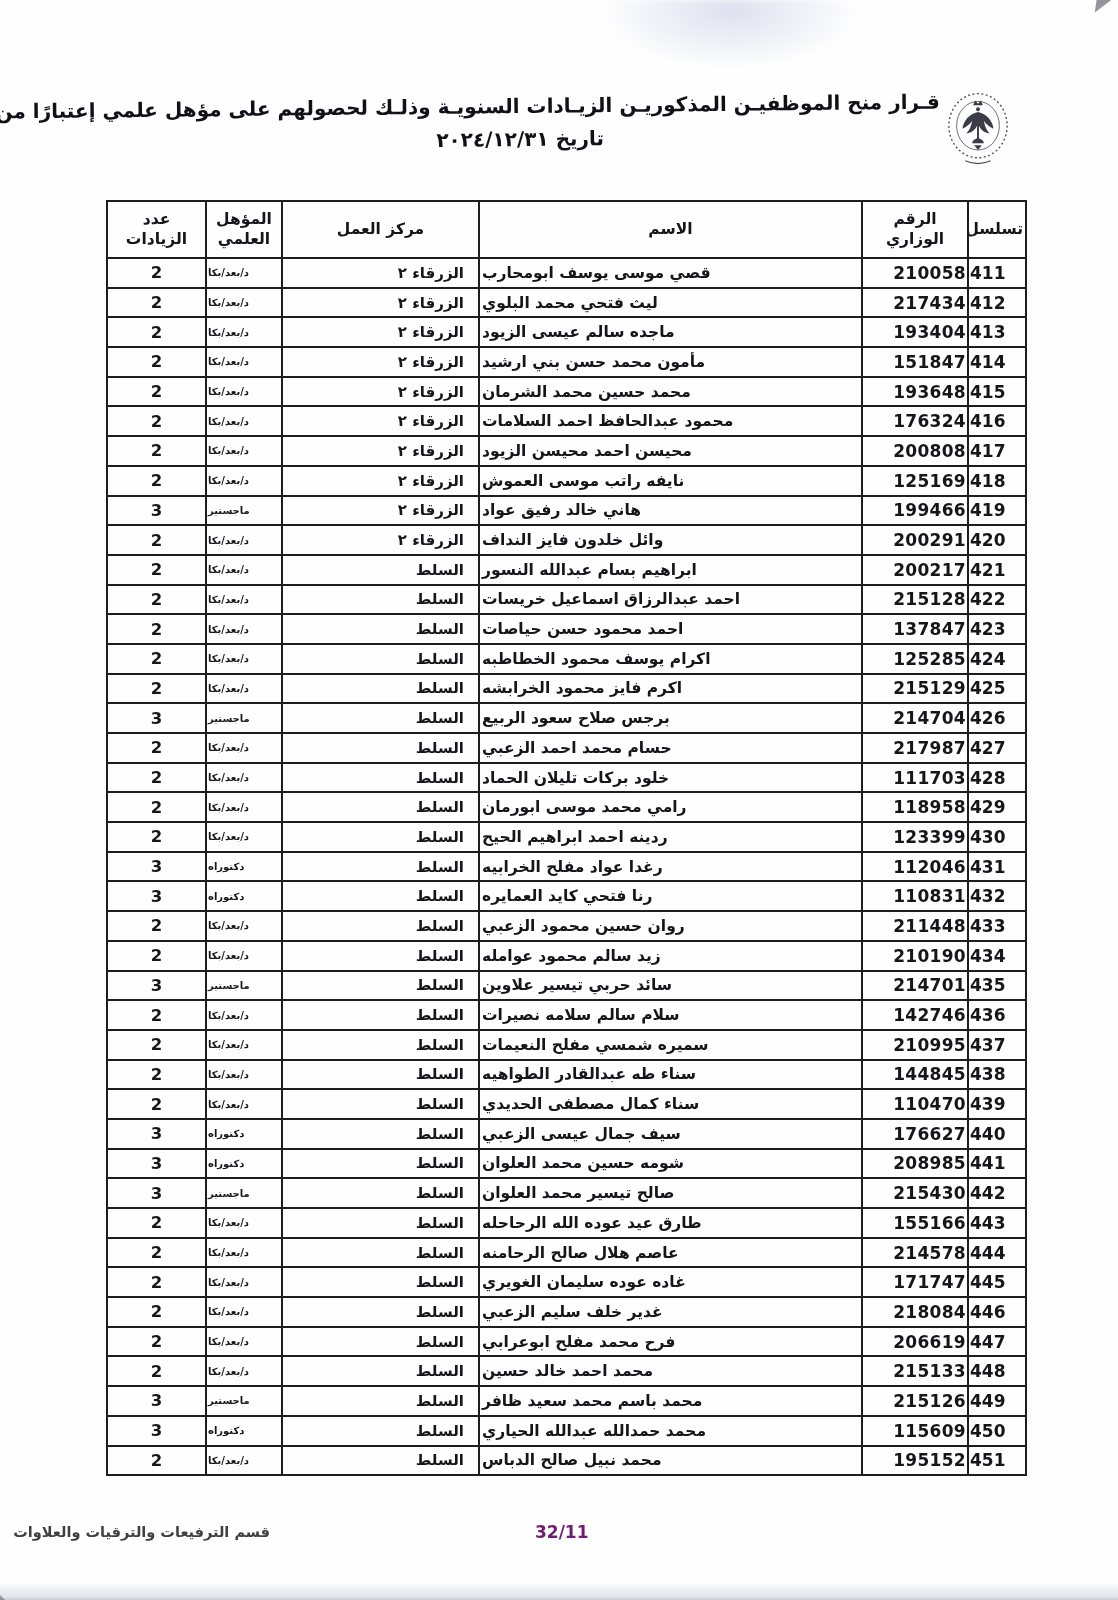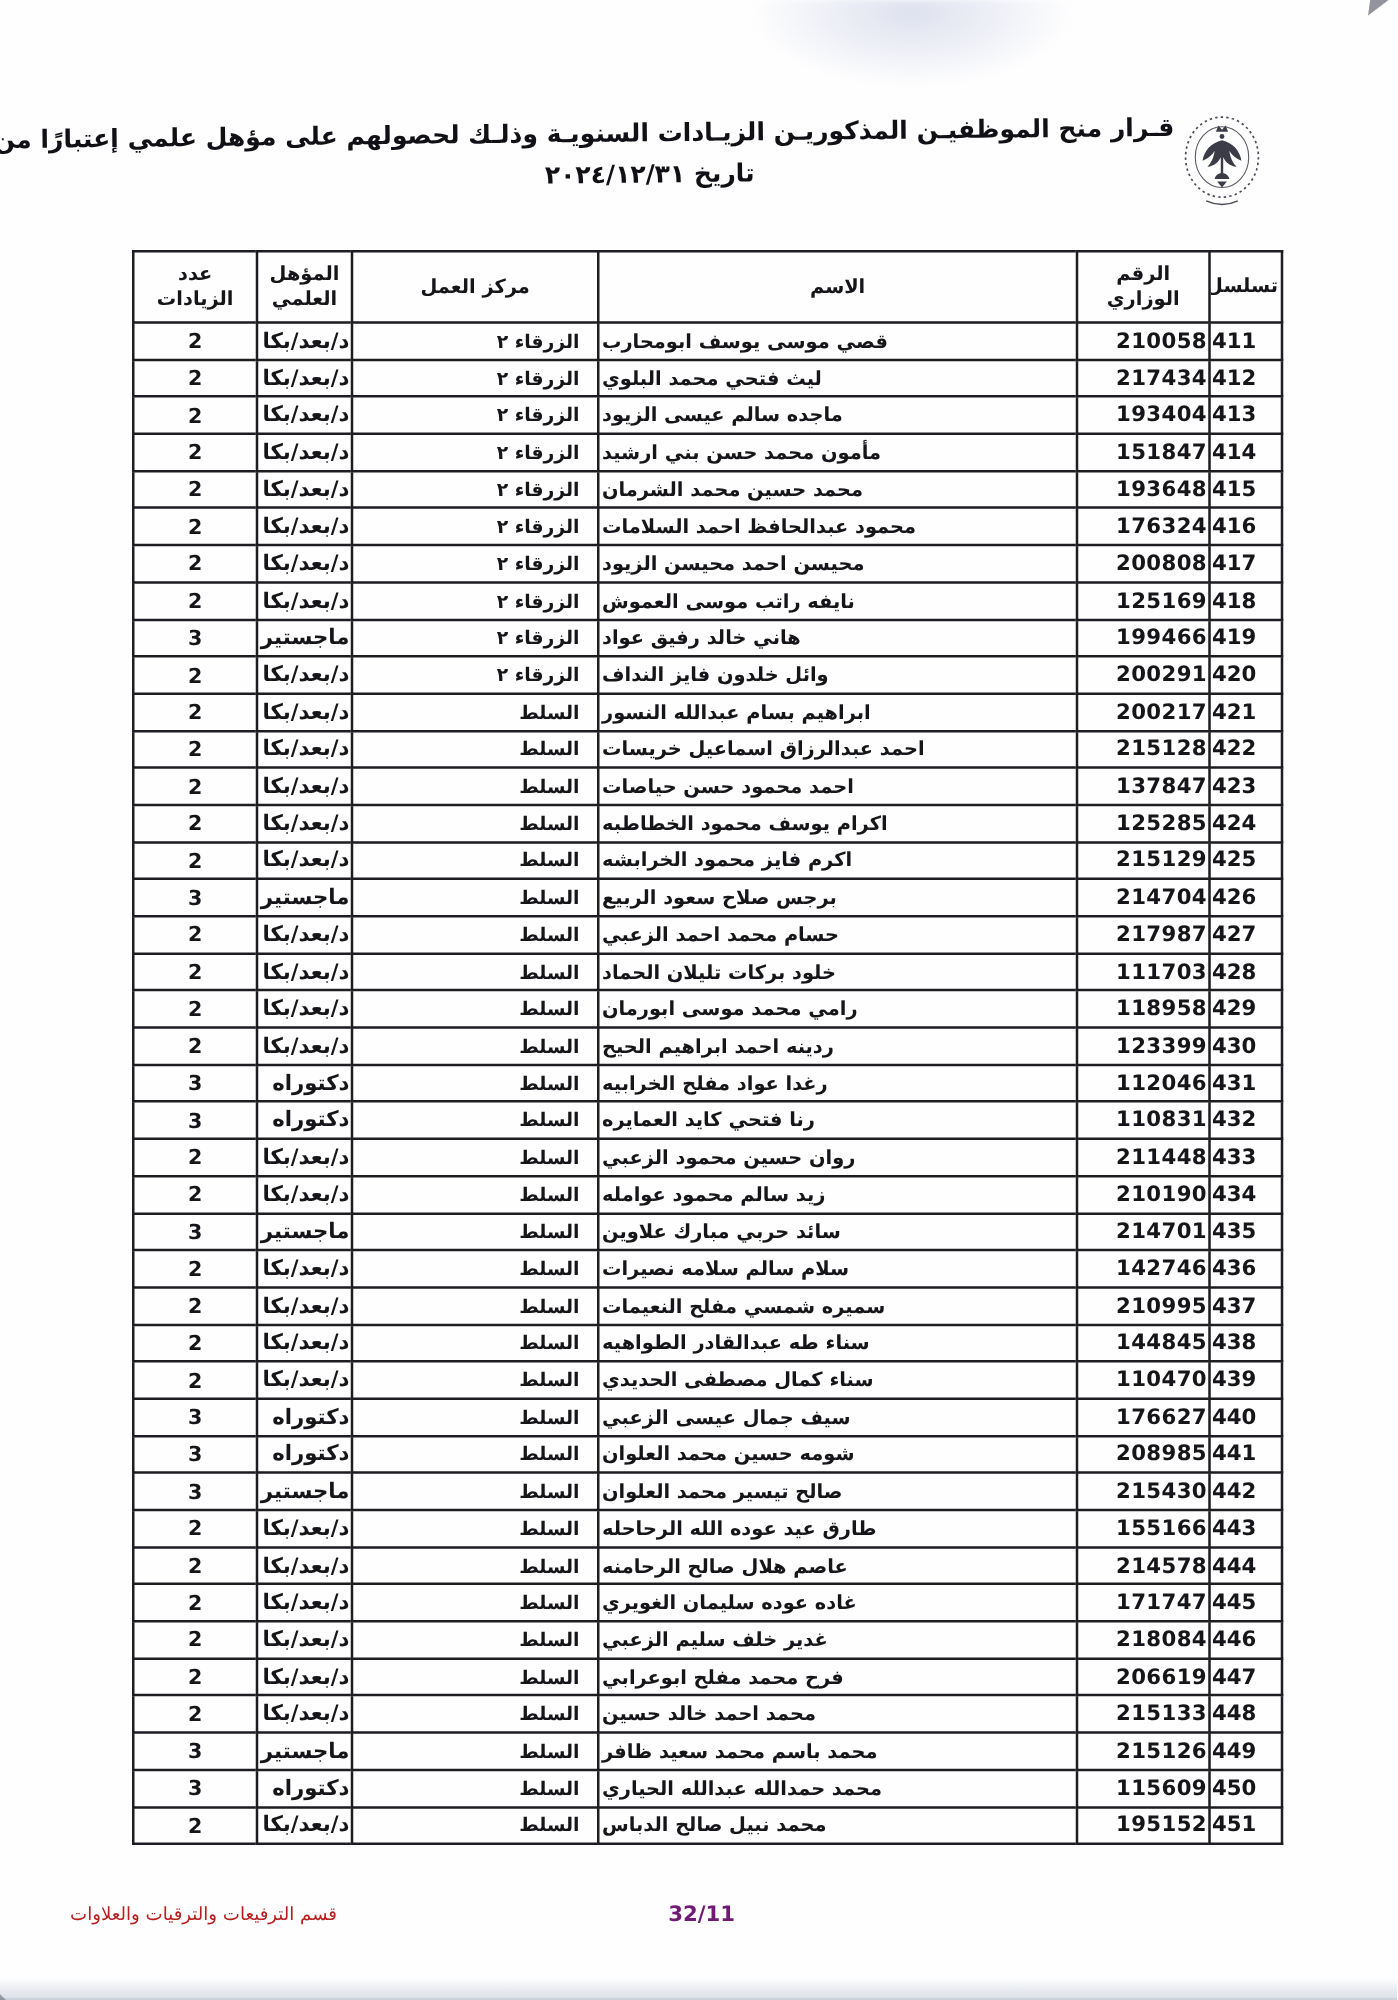--- a/index.html
+++ b/index.html
@@ -70,28 +70,28 @@
   .col-serial{width:58px}
   .col-ministry_no{width:106px}
   .col-name{width:383px}
   .col-work_center{width:197px}
   .col-qualification{width:76px}
   .col-increases{width:99px}
   .td-serial{text-align:left;font-size:17px;}
   .td-ministry_no{text-align:right;font-size:17px;letter-spacing:0.3px;}
   .td-name{text-align:left;font-size:15.5px;padding:0 5px 0 2px;white-space:nowrap;}
   .td-work_center{text-align:right;font-size:15px;padding-left:0;padding-right:14px;white-space:nowrap;}
-  .td-qualification{text-align:right;font-size:17px;white-space:nowrap;padding:0 1px;}
+  .td-qualification{text-align:left;font-size:10px;white-space:nowrap;padding:0 1px;}
   .td-increases{text-align:center;font-size:16.5px;}
 
   
   .footer-dept{
     position:absolute;top:1524px;left:70px;width:200px;
-    font-weight:normal;font-size:14.5px;text-align:left;direction:rtl;white-space:nowrap;
-    color:#b91c1c;
+    font-weight:bold;font-size:14.5px;text-align:left;direction:rtl;white-space:nowrap;
+    color:#404040;
   }
   .footer-page{
     position:absolute;top:1522px;left:535px;
     font-weight:bold;font-size:17px;direction:ltr;
     color:#701a75;
   }
 </style>
 </head>
 <body>
 
@@ -326,21 +326,21 @@
           <td class="td-serial">434</td>
           <td class="td-ministry_no">210190</td>
           <td class="td-name">زيد سالم محمود عوامله</td>
           <td class="td-work_center">السلط</td>
           <td class="td-qualification">د/بعد/بكا</td>
           <td class="td-increases">2</td>
         </tr>
         <tr>
           <td class="td-serial">435</td>
           <td class="td-ministry_no">214701</td>
-          <td class="td-name">سائد حربي مبارك علاوين</td>
+          <td class="td-name">سائد حربي تيسير علاوين</td>
           <td class="td-work_center">السلط</td>
           <td class="td-qualification">ماجستير</td>
           <td class="td-increases">3</td>
         </tr>
         <tr>
           <td class="td-serial">436</td>
           <td class="td-ministry_no">142746</td>
           <td class="td-name">سلام سالم سلامه نصيرات</td>
           <td class="td-work_center">السلط</td>
           <td class="td-qualification">د/بعد/بكا</td>

